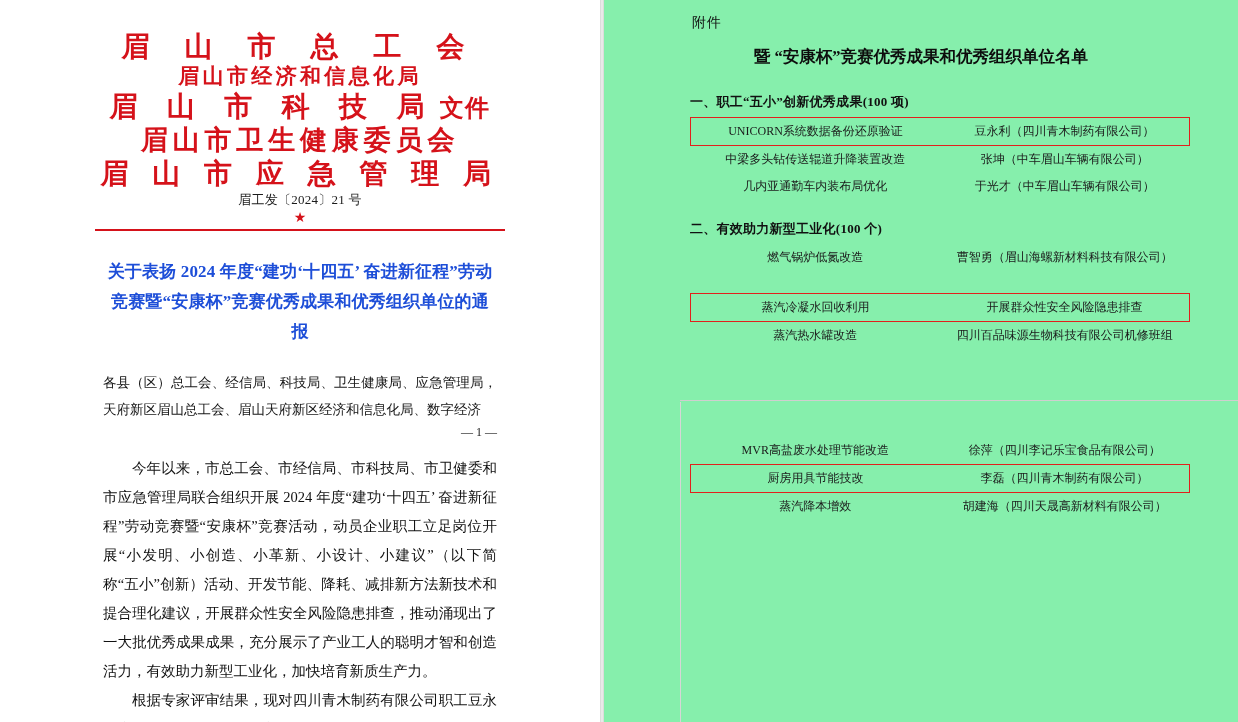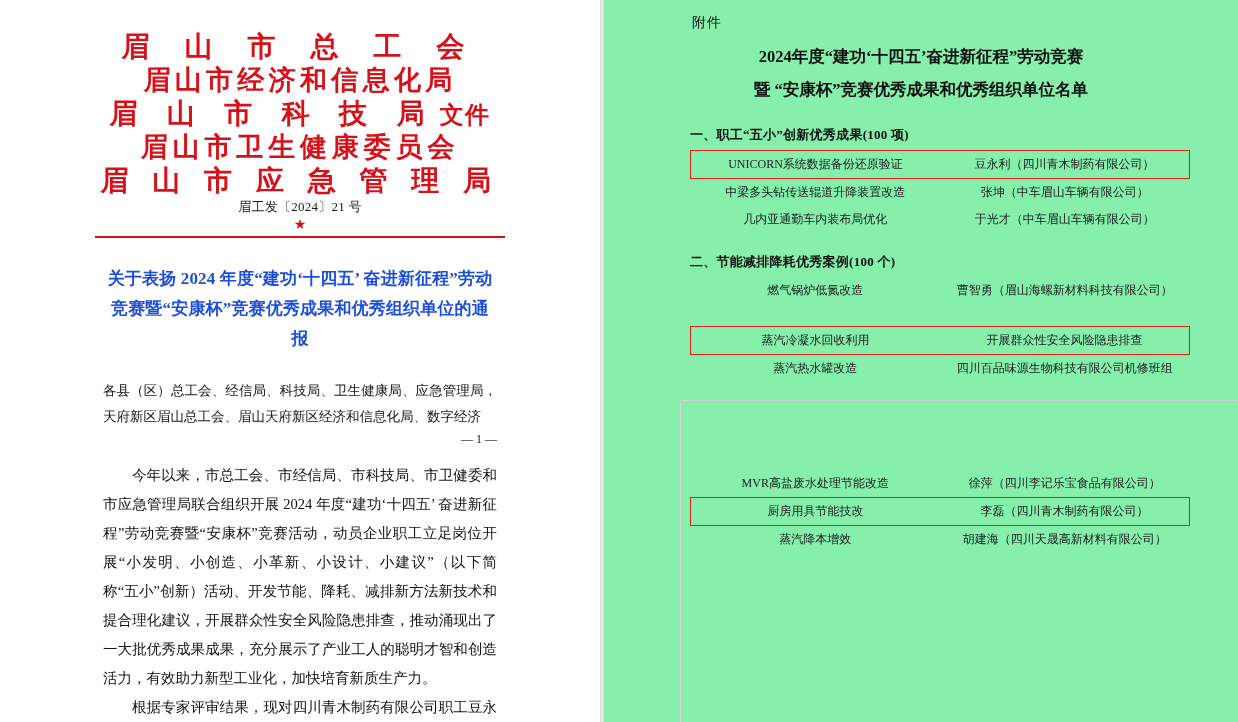--- a/index.html
+++ b/index.html
@@ -54,21 +54,21 @@
     font-weight: bold;
   }
   .red-line {
     display: block;
     line-height: 1.22;
     letter-spacing: 0.22em;
     font-size: 27px;
     white-space: nowrap;
   }
   .red-line.l1 { font-size: 28px; letter-spacing: 0.5em; }
-  .red-line.l2 { font-size: 27px; letter-spacing: 0.16em; }
+  .red-line.l2 { font-size: 21px; letter-spacing: 0.16em; }
   .red-line.l3 { font-size: 28px; letter-spacing: 0.40em; position: relative;}
   .red-line.l4 { font-size: 27px; letter-spacing: 0.18em; }
   .red-line.l5 { font-size: 28px; letter-spacing: 0.30em; }
   .wenjian {
     font-size: 24px;
     letter-spacing: 0.06em;
     margin-left: 4px;
   }
 
   .doc-number {
@@ -226,21 +226,20 @@
     </div>
   </div>
 
   <div class="divider-vert"></div>
 
   <div class="doc-right">
 
     <div class="attach-label">附件</div>
 
     <div class="right-title">
-      <div>2024年度“建功‘十四五’奋进新征程”劳动竞赛</div>
       <div>暨 “安康杯”竞赛优秀成果和优秀组织单位名单</div>
     </div>
 
     <div class="section-head">一、职工“五小”创新优秀成果(100 项)</div>
     <table class="list-table">
       <tbody>
         <tr class="boxed">
           <td class="col-item">UNICORN系统数据备份还原验证</td>
           <td class="col-who">豆永利（四川青木制药有限公司）</td>
         </tr>
@@ -248,21 +247,21 @@
           <td class="col-item">中梁多头钻传送辊道升降装置改造</td>
           <td class="col-who">张坤（中车眉山车辆有限公司）</td>
         </tr>
         <tr>
           <td class="col-item">几内亚通勤车内装布局优化</td>
           <td class="col-who">于光才（中车眉山车辆有限公司）</td>
         </tr>
       </tbody>
     </table>
 
-    <div class="section-head">二、节能减排降耗优秀案例(100 个)</div>
+    <div class="section-head">二、有效助力新型工业化(100 个)</div>
     <table class="list-table">
       <tbody>
         <tr>
           <td class="col-item">燃气锅炉低氮改造</td>
           <td class="col-who">曹智勇（眉山海螺新材料科技有限公司）</td>
         </tr>
         <tr class="spacer-rows">
             <td></td>
             <td></td>
           </tr>

